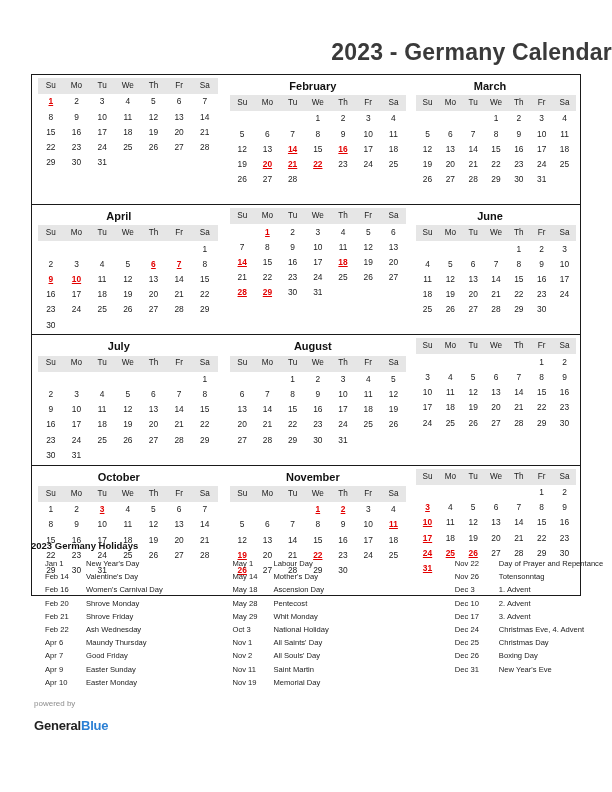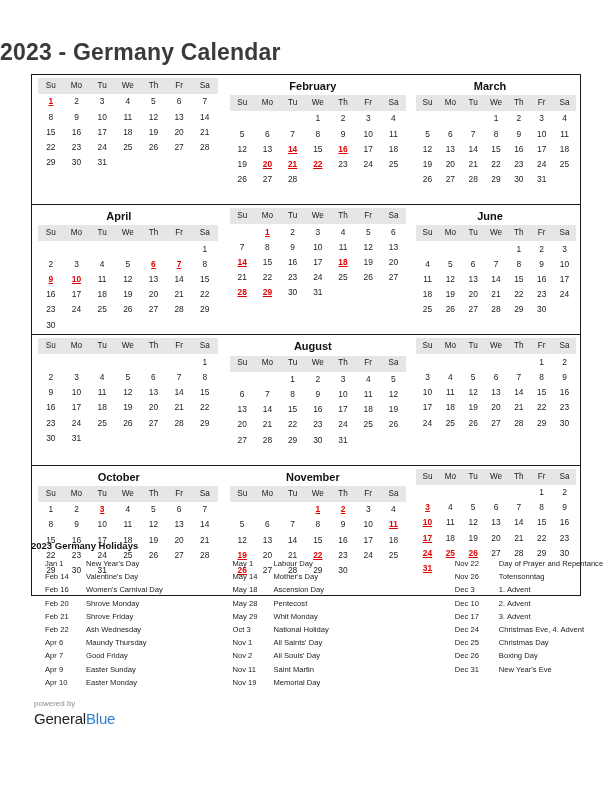--- a/index.html
+++ b/index.html
@@ -17,21 +17,21 @@
   }
   .page {
     width: 612px;
     height: 792px;
     box-sizing: border-box;
     position: relative;
   }
 
   
   .title {
-    text-align: left;
+    text-align: right;
     font-size: 23px;
     font-weight: bold;
     color: #3a3a3a;
     letter-spacing: 0.2px;
     padding-top: 40px;
     padding-bottom: 0;
     line-height: 1.1;
   }
 
   
@@ -139,26 +139,27 @@
   
   .footer {
     position: absolute;
     left: 34px;
     top: 700px;
   }
   .powered {
     font-size: 8px;
     color: #8d8d8d;
     line-height: 1;
-    margin-bottom: 3px;
+    margin-bottom: 11px;
   }
   .brand {
-    font-size: 15px;
+    font-size: 13px;
     line-height: 1.1;
     letter-spacing: -0.2px;
+    font-weight: bold;
   }
   .brand .g { color: #222222; }
   .brand .b { color: #2a7fd4; }
 </style>
 </head>
 <body>
 
 <div class="page">
 
   <div class="title">2023 - Germany Calendar</div>
@@ -593,20 +594,21 @@
                 <td class="empty"></td>
                 <td class="empty"></td>
                 <td class="empty"></td>
               </tr>
             </tbody>
           </table>
         </div>
       </div>
     <div class="qrow">
         <div class="month m1">
+          <div class="month-name">July</div>
           <table class="mtable">
             <thead>
               <tr>
                 <th>Su</th>
                 <th>Mo</th>
                 <th>Tu</th>
                 <th>We</th>
                 <th>Th</th>
                 <th>Fr</th>
                 <th>Sa</th>

